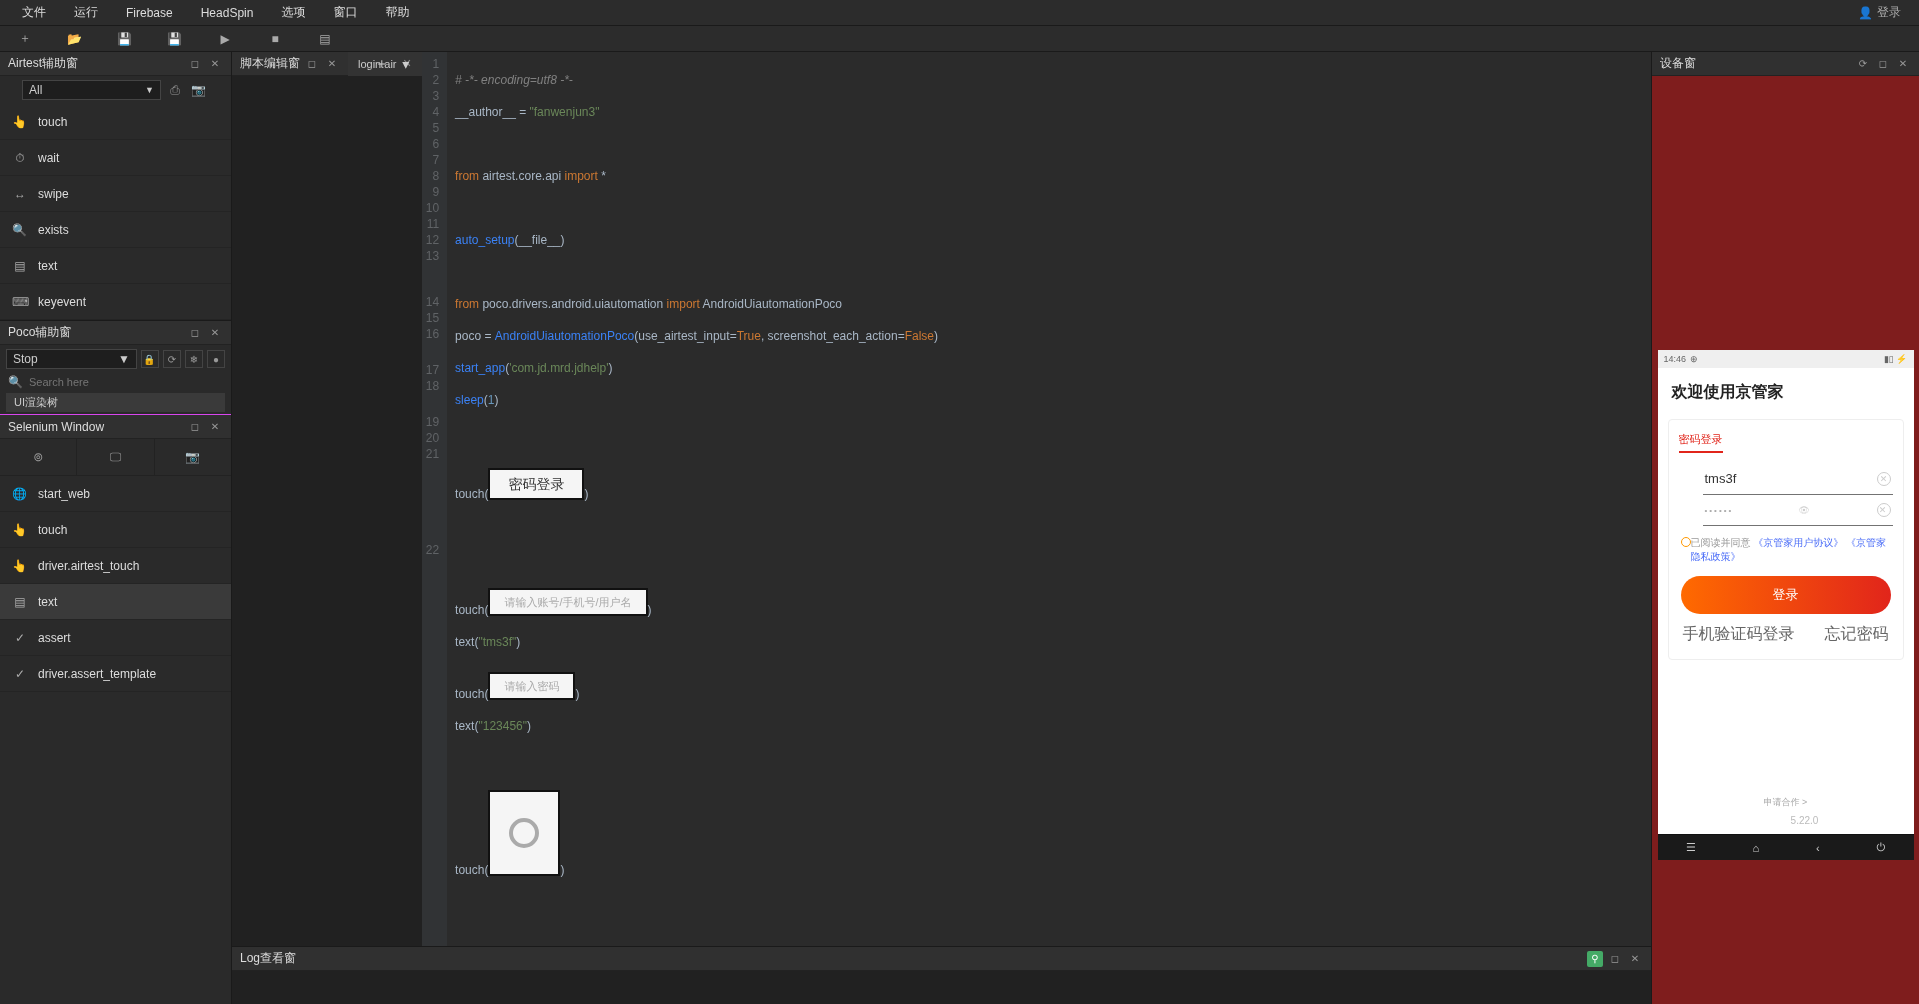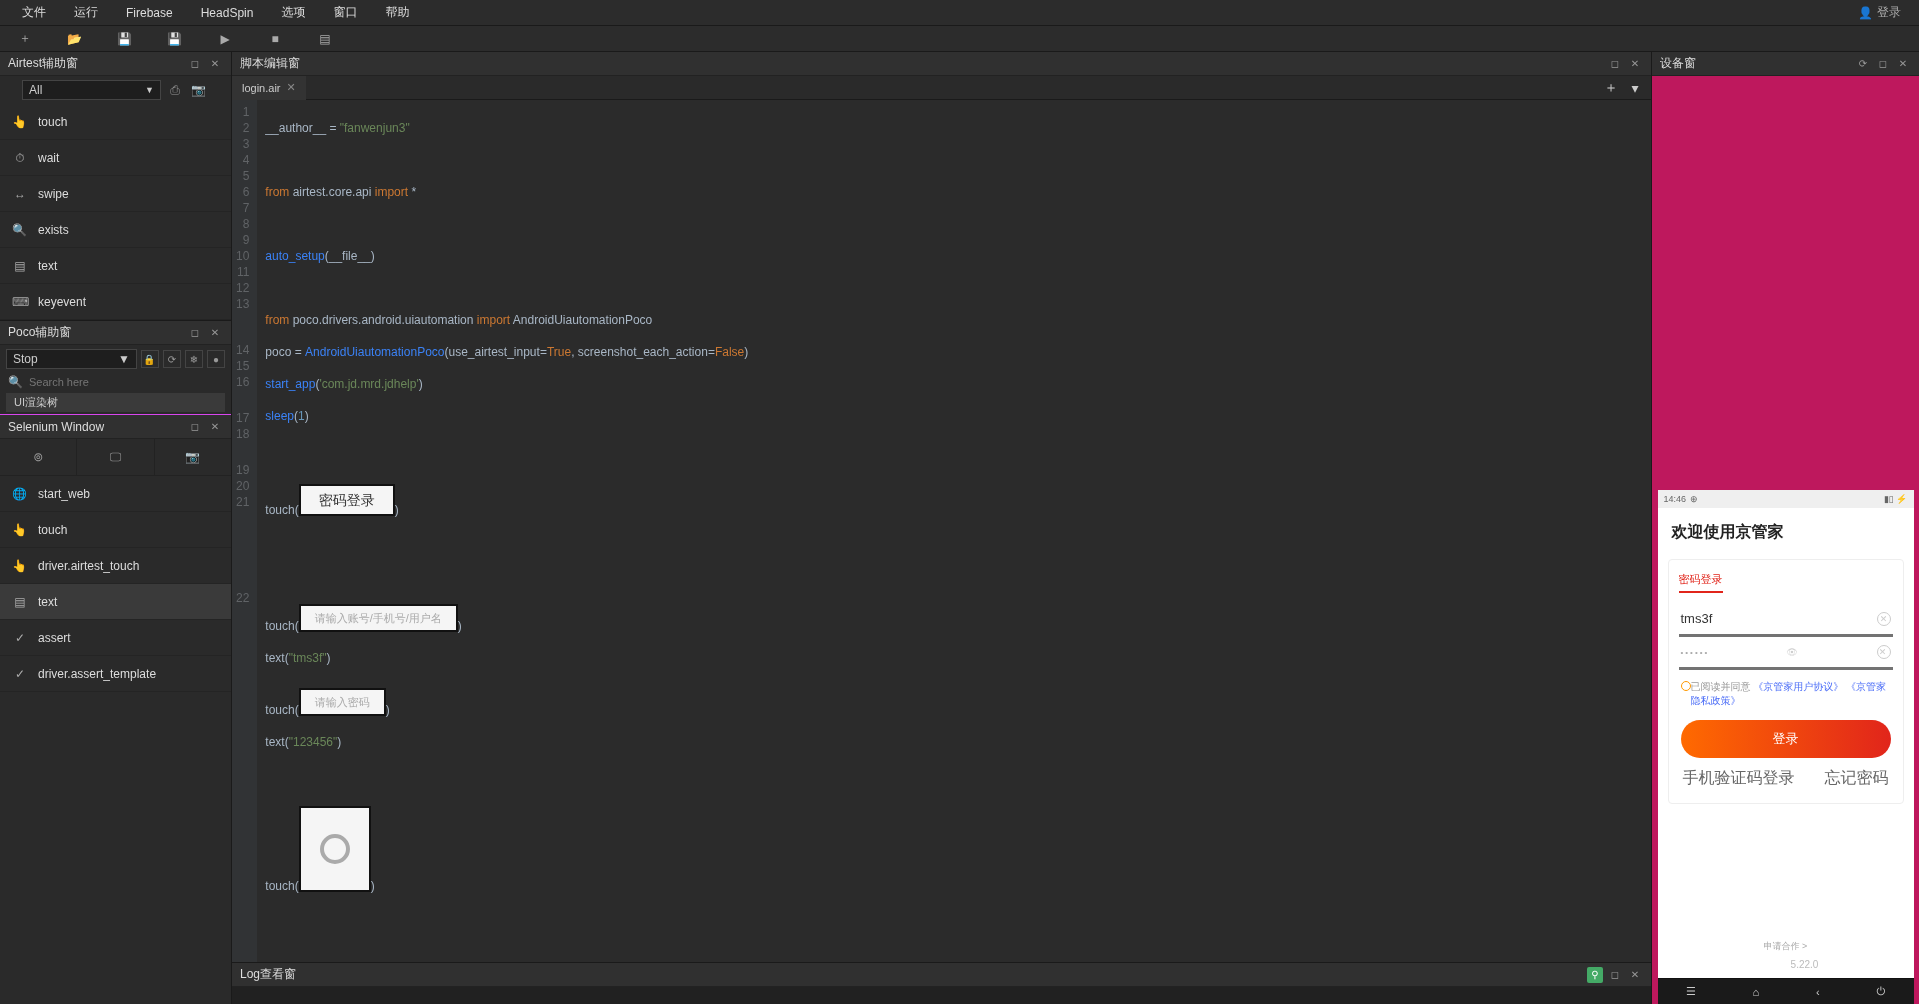--- a/index.html
+++ b/index.html
@@ -43,21 +43,21 @@
 
 .poco-body { flex:1; background:#2a2a2a; }
 
 .selenium-panel { border-top:1px solid #d946ef; flex:1; display:flex; flex-direction:column; }
 .sel-tb { display:flex; border-bottom:1px solid #222; }
 .sel-tb .sb { flex:1; height:36px; display:flex; align-items:center; justify-content:center; color:#999; cursor:pointer; border-right:1px solid #222; }
 .sel-tb .sb:last-child { border-right:none; }
 
 
 .center { flex:1; display:flex; flex-direction:column; }
-.editor-panel { flex:0 0 430px; display:flex; flex-direction:column; border-bottom:1px solid #1a1a1a; }
+.editor-panel { flex:0 0 430px; display:flex; flex-direction:row; border-bottom:1px solid #1a1a1a; }
 .tabs-row { height:24px; background:#2a2a2a; display:flex; align-items:center; border-bottom:1px solid #1a1a1a; position:relative; }
 .tab { height:24px; padding:0 10px; display:flex; align-items:center; gap:6px; background:#333; color:#ccc; font-size:11px; }
 .tab .x { color:#888; cursor:pointer; font-size:11px; }
 .tabs-right { position:absolute; right:6px; display:flex; gap:4px; }
 .tabs-right .tr { width:20px; height:20px; display:flex; align-items:center; justify-content:center; color:#ccc; cursor:pointer; font-size:14px; }
 
 .code-area { flex:1; display:flex; background:#2b2b2b; overflow:auto; font-family:Consolas,monospace; font-size:12px; line-height:16px; }
 .gutter { background:#313335; color:#606366; text-align:right; padding:4px 8px 4px 4px; user-select:none; }
 .gutter div { height:16px; }
 .gutter div.tall { height:46px; }
@@ -72,28 +72,28 @@
 .code .bl { color:#cc7832; }
 .img-tgt { display:inline-block; border:2px solid #111; background:#f5f5f5; color:#333; padding:6px 18px; font-size:14px; font-weight:500; margin:2px 0; }
 .img-tgt.small { padding:4px 14px; font-size:11px; color:#aaa; }
 .img-tgt.circle { width:72px; height:86px; display:inline-flex; align-items:center; justify-content:center; }
 .img-tgt.circle .c { width:30px; height:30px; border:4px solid #aaa; border-radius:50%; }
 
 .log-panel { flex:1; display:flex; flex-direction:column; }
 
 
 .right { width:268px; background:#2a2a2a; border-left:1px solid #1a1a1a; display:flex; flex-direction:column; }
-.device-area { flex:1; background:#be185d; display:flex; align-items:flex-end; justify-content:center; padding-top:130px; }
+.device-area { flex:1; background:#7f1d1d; display:flex; align-items:center; justify-content:center; padding-top:130px; }
 .phone { width:256px; background:#fff; border-radius:2px; color:#333; font-size:11px; }
 .phone .sbar { height:18px; background:#efefef; display:flex; align-items:center; padding:0 6px; font-size:9px; color:#666; }
 .phone .sbar .sp { flex:1; }
 .phone .ptitle { padding:14px 14px 10px; font-size:16px; font-weight:600; color:#222; }
 .phone .card { margin:6px 10px; background:#fff; border:1px solid #eee; border-radius:4px; padding:8px 10px 14px; }
 .phone .ptab { color:#e1251b; font-size:11px; border-bottom:2px solid #e1251b; display:inline-block; padding-bottom:4px; margin:4px 0 10px; }
-.phone .inp { border-bottom:3px solid #737373; padding:8px 2px; display:flex; align-items:center; }
+.phone .inp { border-bottom:1px solid #737373; padding:8px 2px; display:flex; align-items:center;margin-left:24px; }
 .phone .inp.u { color:#333; font-size:13px; }
 .phone .inp.p { color:#aaa; letter-spacing:2px; font-size:8px; }
 .phone .inp .cl { margin-left:auto; color:#ccc; width:14px; height:14px; border:1px solid #ccc; border-radius:50%; display:flex; align-items:center; justify-content:center; font-size:9px; }
 .phone .terms { display:flex; padding:10px 2px 12px; font-size:10px; color:#999; line-height:1.4; }
 .phone .terms .dot { width:10px; height:10px; border:1px solid #f90; border-radius:50%; flex-shrink:0; margin-top:1px; }
 .phone .terms .lk { color:#4a6cf7; }
 .phone .lbtn { background:linear-gradient(90deg,#ff6a00,#e1251b); color:#fff; text-align:center; padding:10px; border-radius:20px; font-size:13px; margin:0 2px; }
 .phone .links { display:flex; justify-content:space-between; padding:10px 4px 0; font-size:16px; color:#666; }
 .phone .foot { text-align:center; color:#aaa; font-size:9px; padding:130px 0 6px; }
 .phone .ver { text-align:center; color:#bbb; font-size:10px; padding-bottom:8px;margin-left:38px; }
@@ -277,20 +277,21 @@
             <div>15</div>
           <div class="tall" style="height:36px">16</div>
             <div>17</div>
           <div class="tall" style="height:36px">18</div>
             <div>19</div>
             <div>20</div>
           <div class="tall2">21</div>
             <div>22</div>
         </div>
         <div class="code">
+<div class="ln"><span class="cm"># -*- encoding=utf8 -*-</span></div>
 <div class="ln"><span>__author__ = </span><span class="str">"fanwenjun3"</span></div>
 <div class="ln"></div>
 <div class="ln"><span class="kw">from</span><span> airtest.core.api </span><span class="kw">import</span><span> *</span></div>
 <div class="ln"></div>
 <div class="ln"><span class="fn">auto_setup</span><span>(__file__)</span></div>
 <div class="ln"></div>
 <div class="ln"><span class="kw">from</span><span> poco.drivers.android.uiautomation </span><span class="kw">import</span><span> AndroidUiautomationPoco</span></div>
 <div class="ln"><span>poco = </span><span class="fn">AndroidUiautomationPoco</span><span>(use_airtest_input=</span><span class="bl">True</span><span>, screenshot_each_action=</span><span class="bl">False</span><span>)</span></div>
 <div class="ln"><span class="fn">start_app</span><span>(</span><span class="str">'com.jd.mrd.jdhelp'</span><span>)</span></div>
 <div class="ln"><span class="fn">sleep</span><span>(</span><span class="num">1</span><span>)</span></div>

